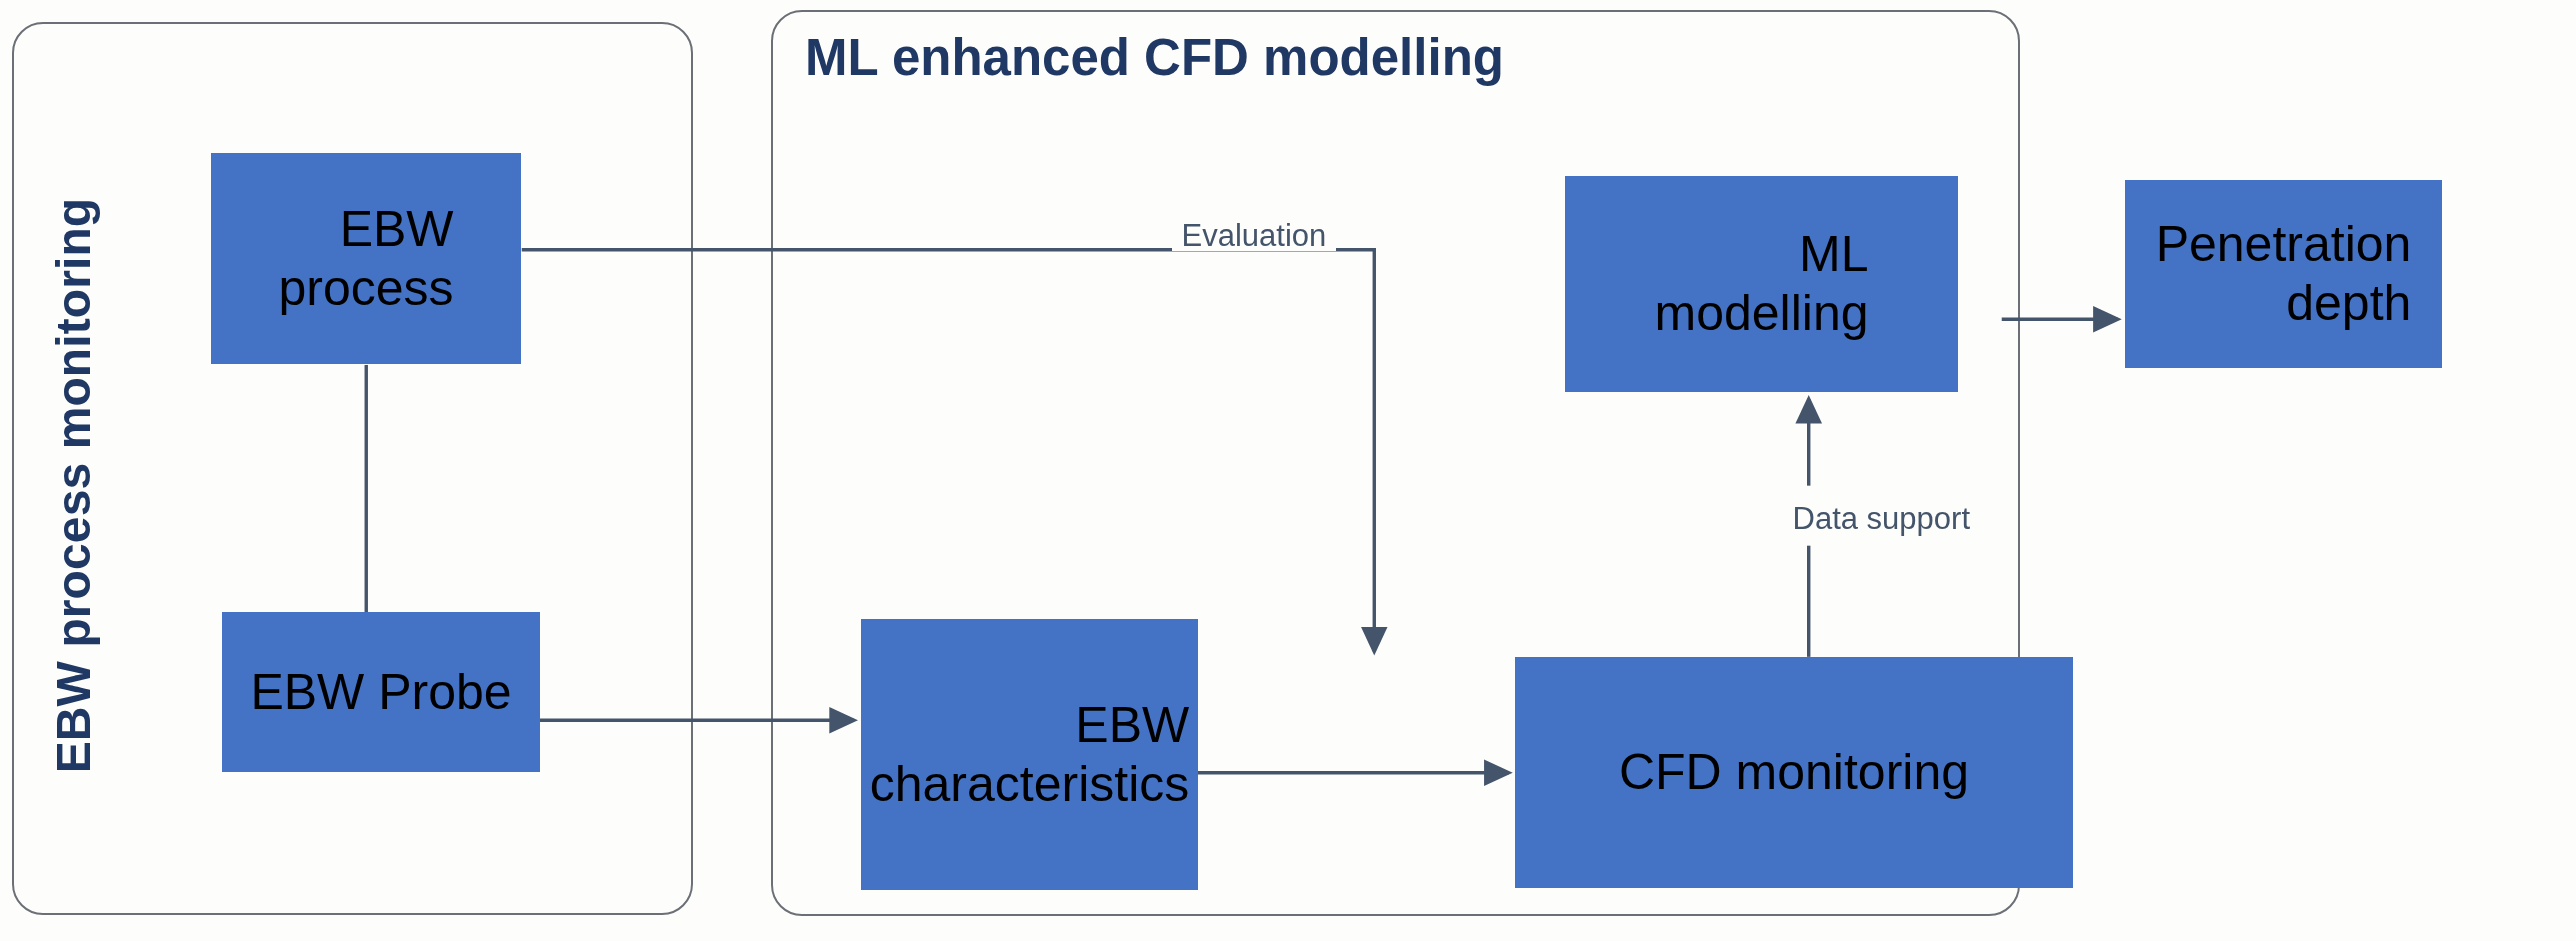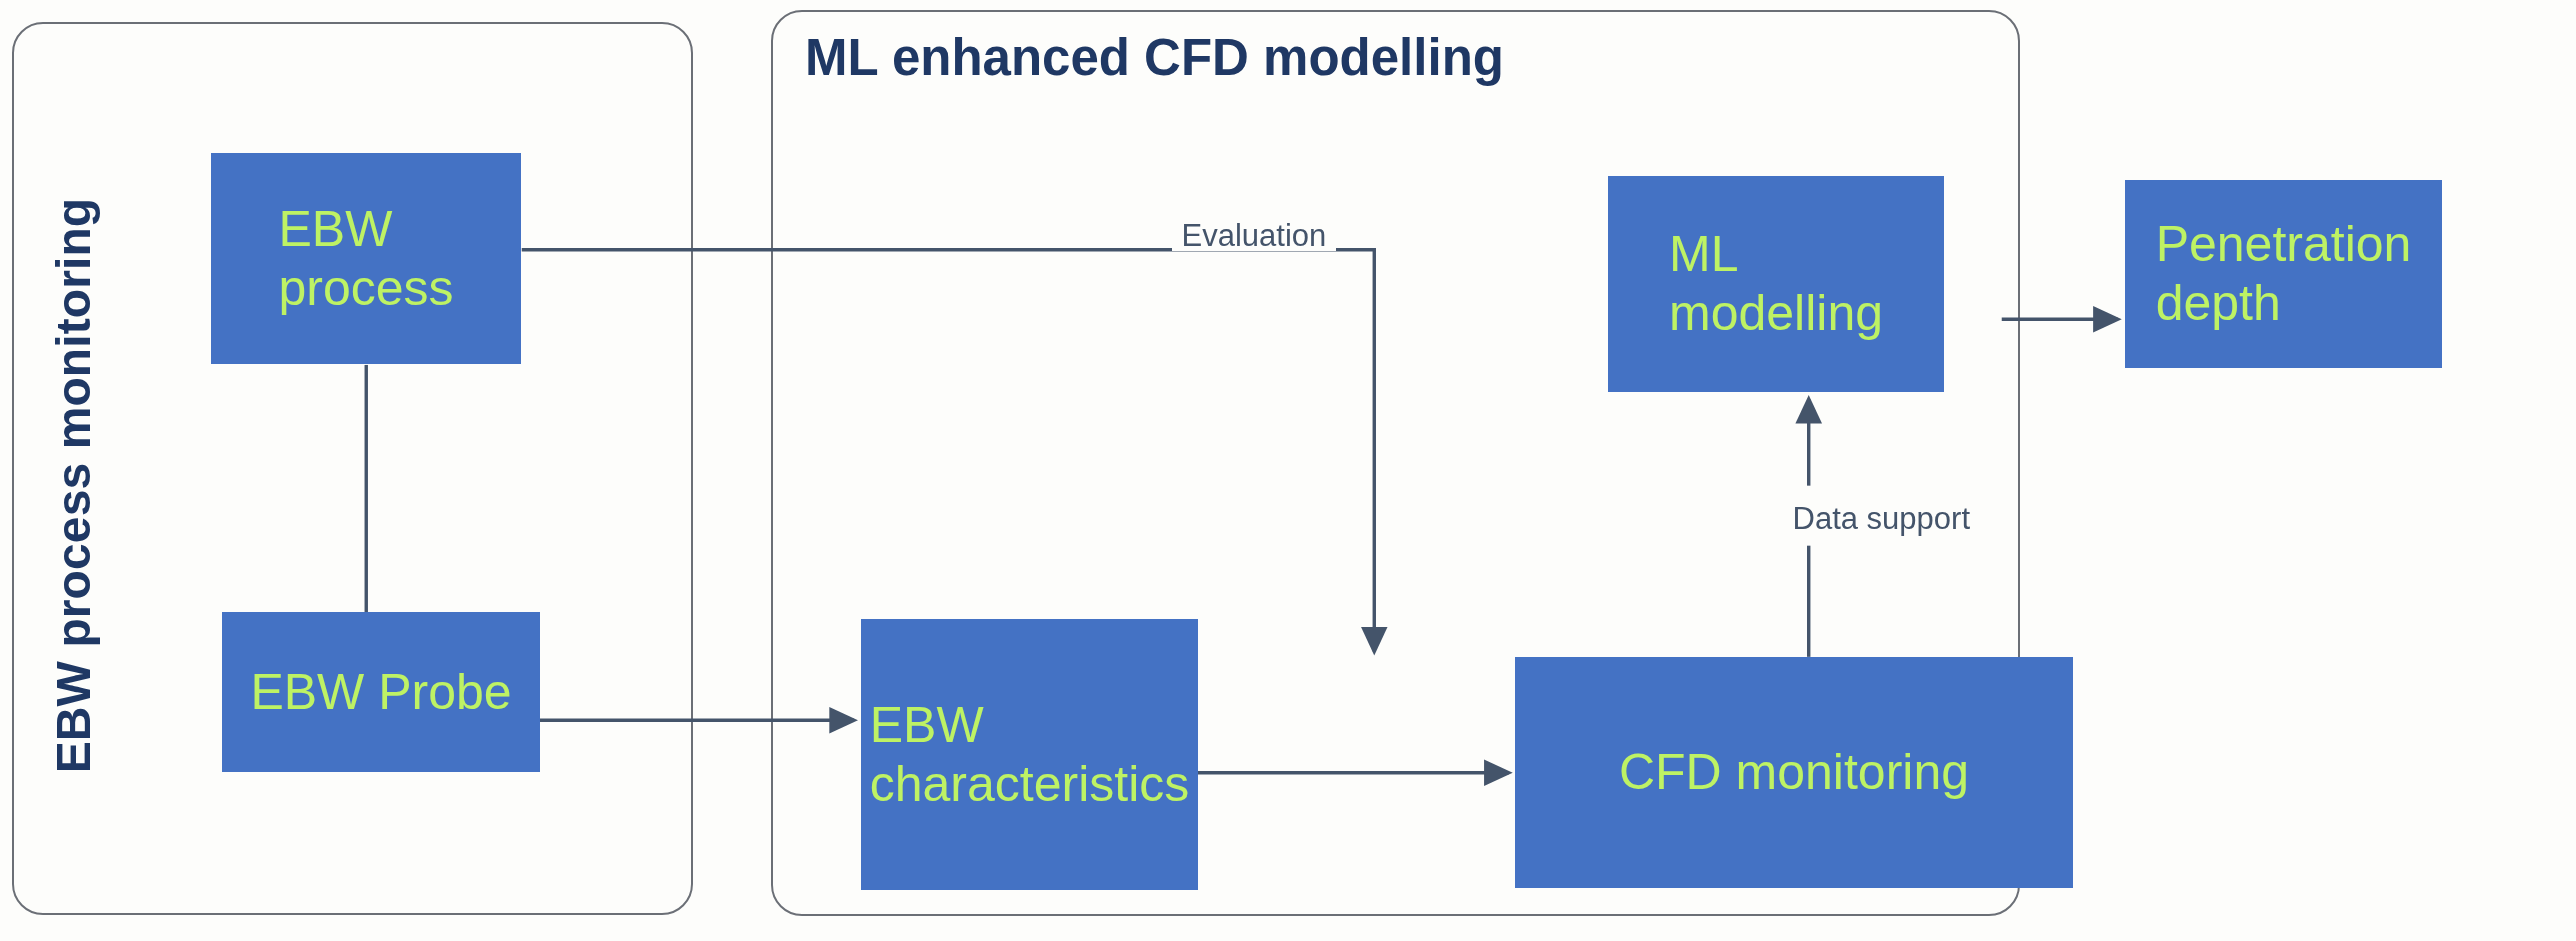--- a/index.html
+++ b/index.html
@@ -43,36 +43,36 @@
     color:#1f3864;
     font-weight:bold;
     font-size:51px;
     white-space:nowrap;
   }
 
   
   .node{
     position:absolute;
     background:#4472c4;
-    color:#bef264;
+    color:#000000;
     display:flex;
     align-items:center;
     justify-content:center;
-    text-align:left;
+    text-align:right;
     font-size:50px;
     line-height:1.18;
     box-sizing:border-box;
     padding:2.7px 6.8px;
     white-space:pre-line;
   }
   #node-ebw-process{      left:211px;  top:153px;  width:310px; height:211px; }
   #node-ebw-probe{        left:222px;  top:612px;  width:318px; height:160px; }
   #node-ebw-characteristics{left:861px;top:619px; width:337px; height:271px; }
   #node-cfd-modelling{    left:1515px; top:657px;  width:558px; height:231px; }
-  #node-ml-modelling{     left:1608px; top:176px;  width:336px; height:216px; }
+  #node-ml-modelling{     left:1565px; top:176px;  width:393px; height:216px; }
   #node-penetration-depth{left:2125px; top:180px;  width:317px; height:188px; }
 
   
   #connectors{
     position:absolute;
     left:0; top:0;
     width:2576px; height:942px;
     pointer-events:none;
   }
   .edge{ stroke:#44546a; stroke-width:5; fill:none; }

